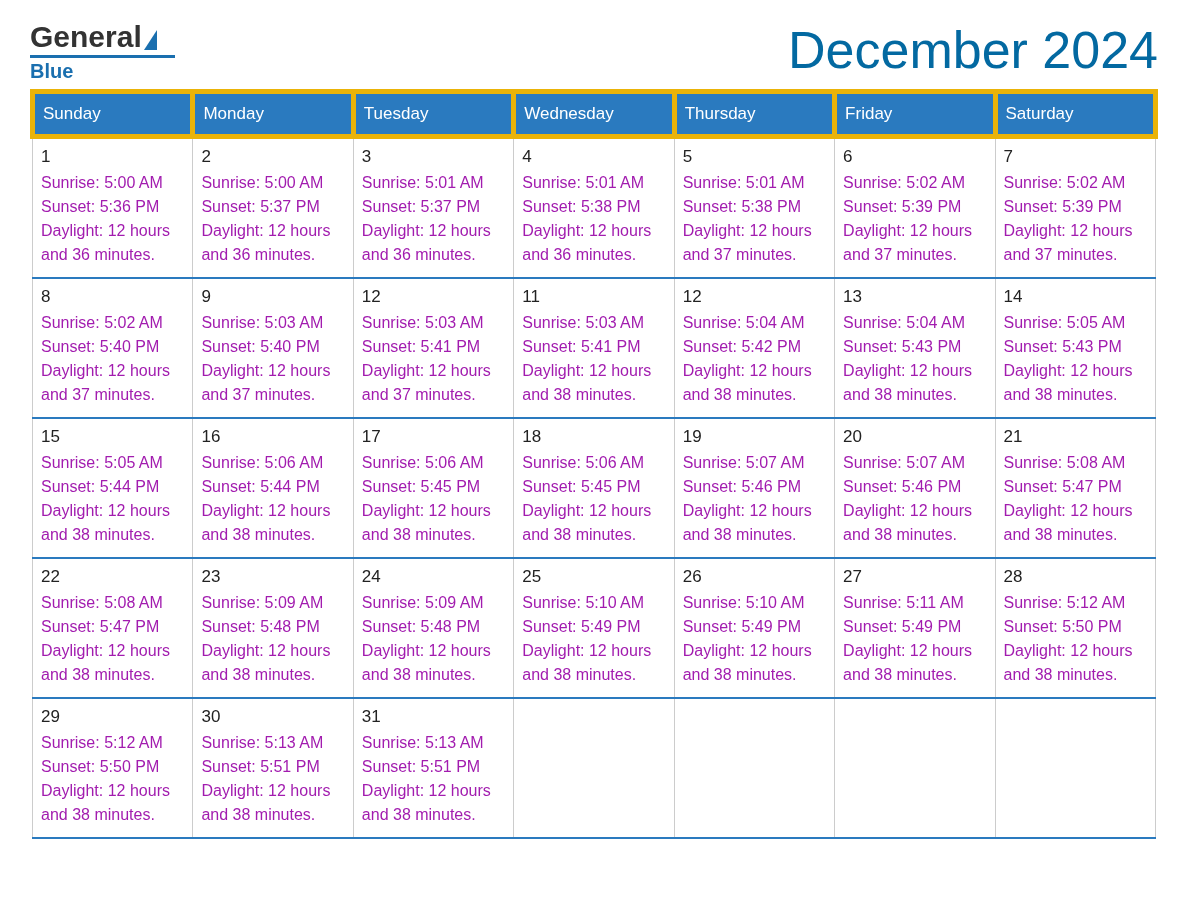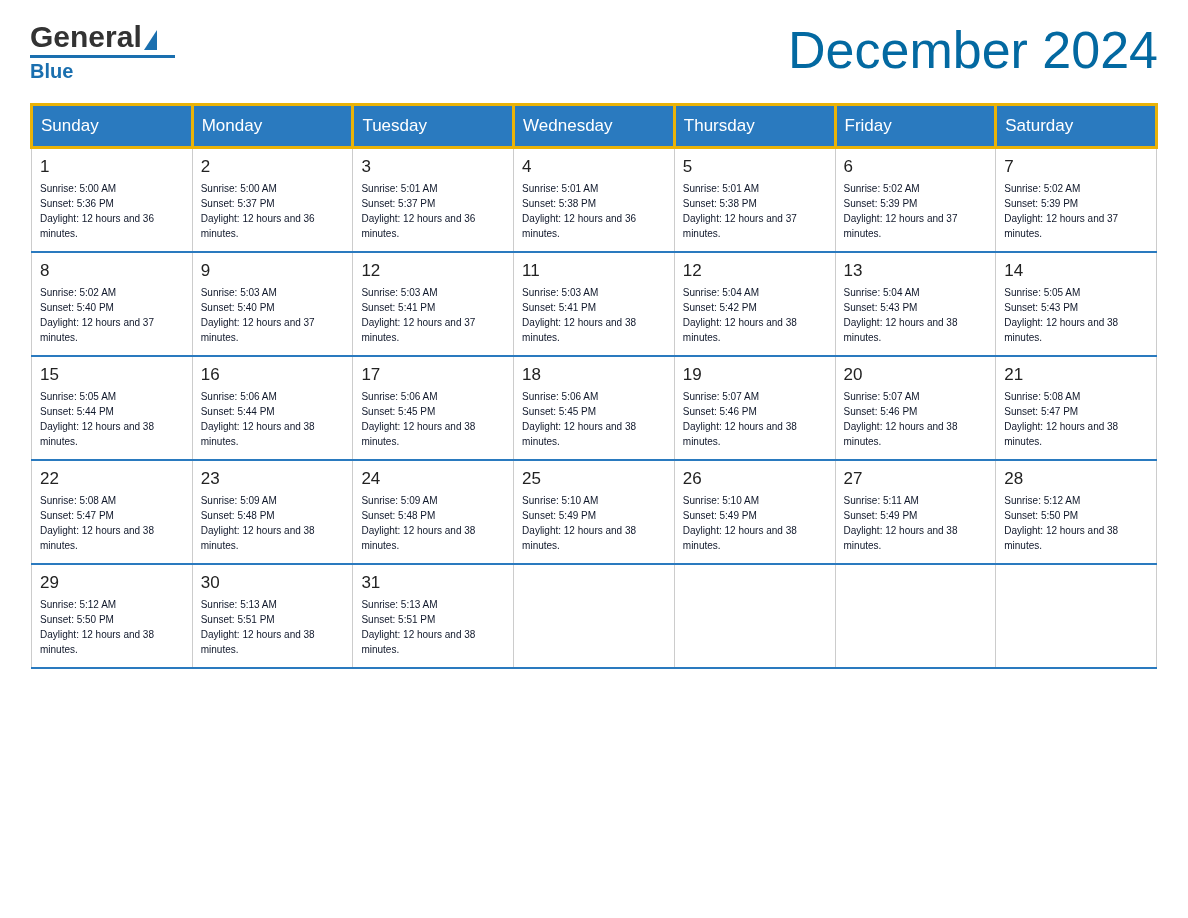--- a/index.html
+++ b/index.html
@@ -7,21 +7,21 @@
       font-family: Arial, sans-serif;
       background: #fff;
       padding: 20px 30px;
       width: 1188px;
       min-height: 918px;
     }
     .header {
       display: flex;
       justify-content: space-between;
       align-items: flex-start;
-      margin-bottom: 20px;
+      margin-bottom: 6px;
     }
     .logo {
       display: flex;
       flex-direction: column;
       align-items: flex-start;
     }
     .title-section {
       text-align: right;
     }
     .month-title {
@@ -40,21 +40,21 @@
     }
     thead tr {
       background: #2a7abf;
     }
     thead th {
       color: #fff;
       font-size: 17px;
       font-weight: normal;
       padding: 10px 8px;
       text-align: left;
-      border: 3px solid #eab308;
+      border: 5px solid #eab308;
     }
     tbody tr {
       border-bottom: 2px solid #2a7abf;
     }
     tbody td {
       vertical-align: top;
       padding: 8px 8px 10px 8px;
       font-size: 12.5px;
       color: #222;
       border-left: 1px solid #ccc;
@@ -62,23 +62,23 @@
       width: 14.28%;
       min-height: 90px;
     }
     .day-num {
       font-size: 17px;
       font-weight: normal;
       display: block;
       margin-bottom: 4px;
     }
     .day-info {
-      font-size: 10px;
+      font-size: 16px;
       line-height: 1.5;
-      color: #0f172a;
+      color: #a21caf;
     }
     tbody td:empty {
       background: #fff;
     }
   </style>
 </head>
 <body>
 
 <div class="header">
   <div class="logo">

